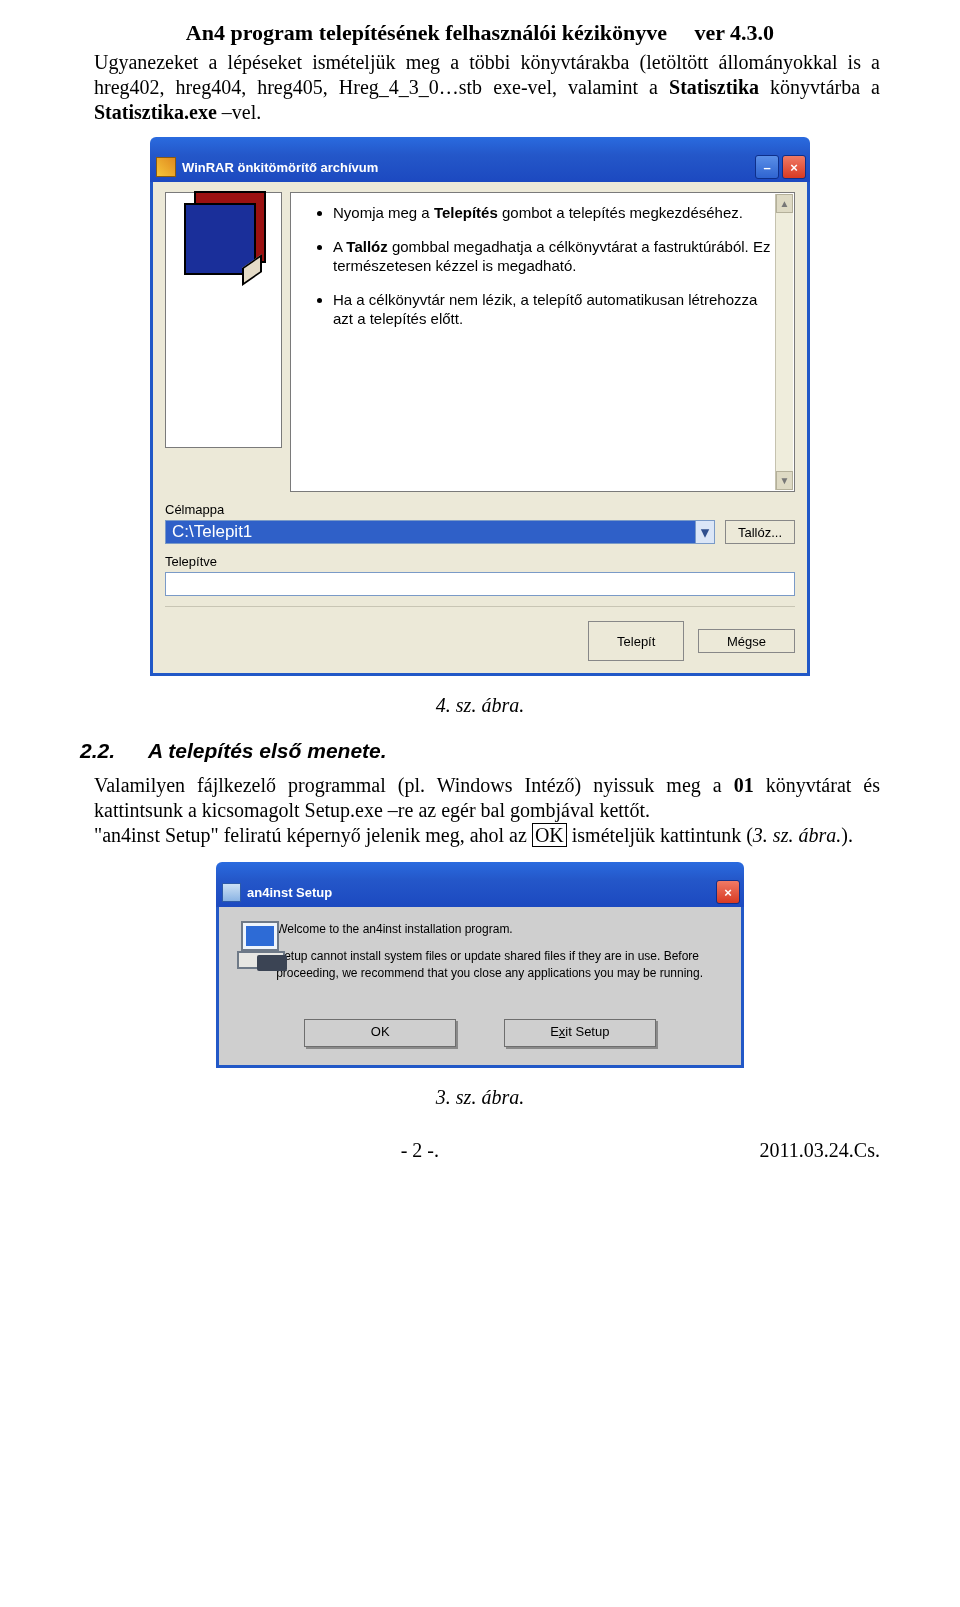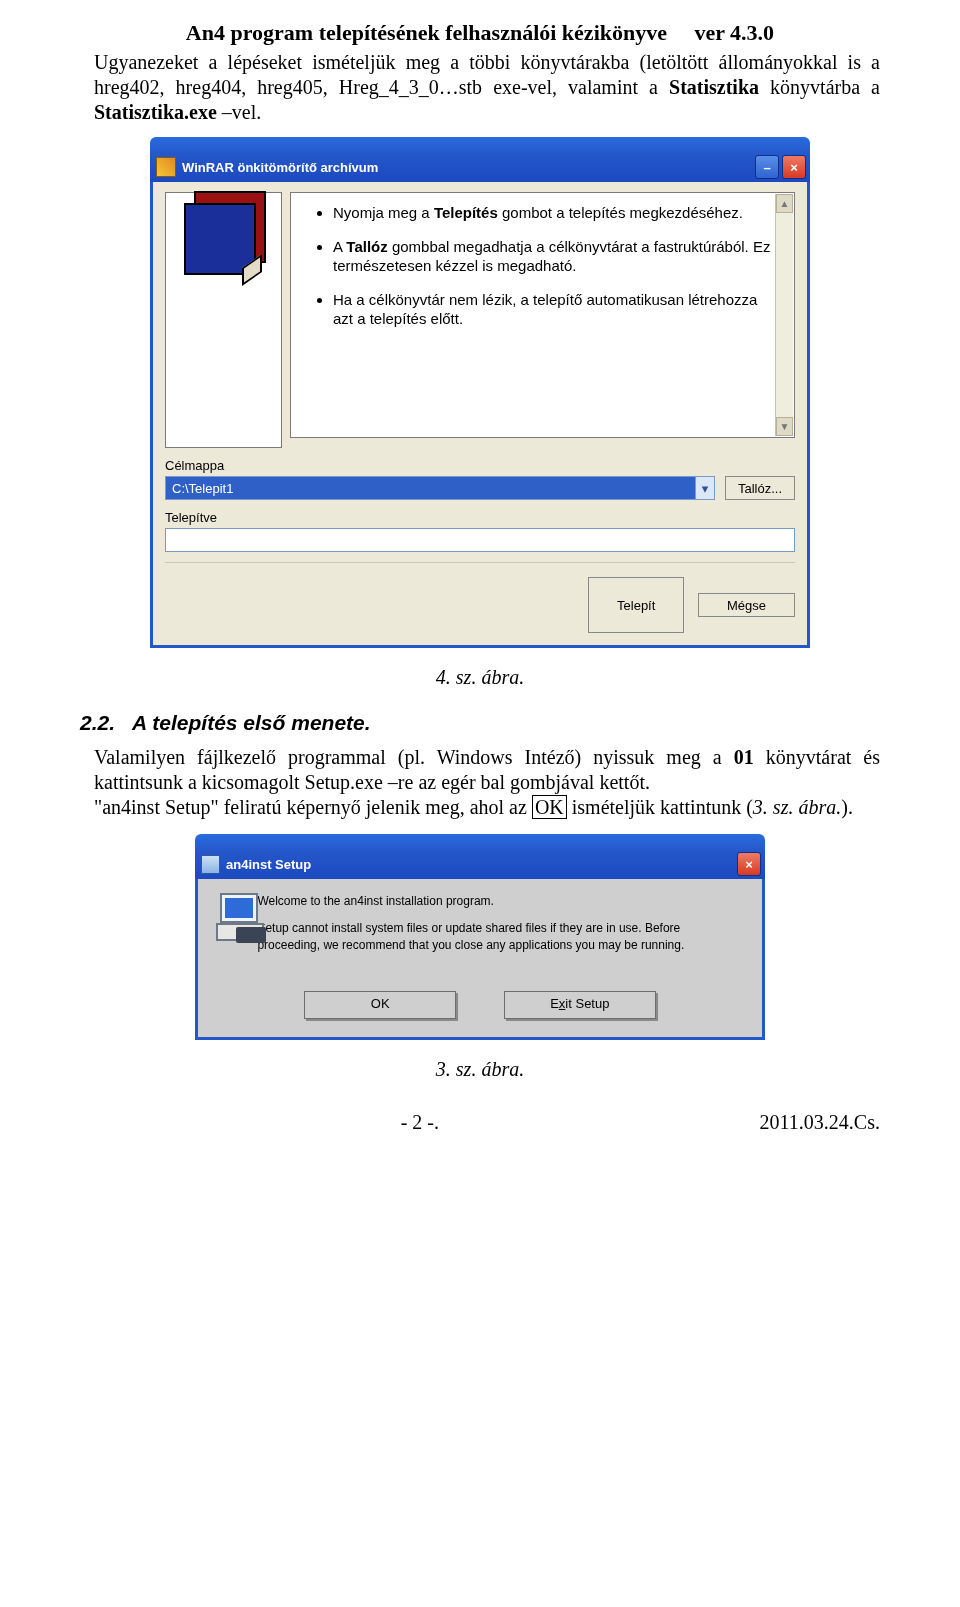--- a/index.html
+++ b/index.html
@@ -31,21 +31,21 @@
     font-size: 20px;
     margin: 18px 0;
   }
   .section-heading {
     font-family: Arial, Helvetica, sans-serif;
     font-weight: bold;
     font-style: italic;
     font-size: 21px;
     margin: 22px 0 10px 0;
   }
-  .section-heading .num { margin-right: 12px; text-align: center; }
+  .section-heading .num { margin-right: 28px; text-align: center; }
   .footer {
     display: flex;
     justify-content: space-between;
     font-size: 20px;
     margin-top: 30px;
   }
 
   
   .win {
     width: 660px;
@@ -99,21 +99,21 @@
   .book {
     width: 80px; height: 72px; position: relative;
   }
   .book .back { position:absolute; top:-10px; left:10px; width:68px; height:68px;
     background:#9b1111; border:2px solid #000; }
   .book .front { position:absolute; top:2px; left:0; width:68px; height:68px;
     background:#1a2f9a; border:2px solid #000; }
   .book .page3d { position:absolute; top:60px; left:58px; width:16px; height:14px;
     background:#e5dcc7; border:2px solid #000; transform:skewY(-35deg);}
   .textpane {
-    flex:1; height: 246px;
+    flex:1; height: 300px;
     background:#fff; border:1px solid #7a7a7a;
     padding: 10px 14px; box-sizing:border-box;
     position: relative;
   }
   .textpane ul { margin:0; padding-left: 28px; }
   .textpane li { margin-bottom: 14px; font-size: 15px; line-height:1.3; }
   .scroll-v {
     position:absolute; top:1px; right:1px; bottom:1px; width:17px;
     background:#efeddc; border-left:1px solid #c5c2af;
   }
@@ -122,41 +122,41 @@
     display:flex; align-items:center; justify-content:center;
     font-size:10px; color:#777;
   }
 
   .fieldrow { margin-top:10px; }
   .flabel { font-size:13px; margin-bottom:3px; }
   .fieldline { display:flex; align-items:center; }
   .combo, .txt {
     flex:1; height:22px; border:1px solid #7a9ac7;
     background:#fff; display:flex; align-items:center;
-    padding:0 6px; font-size:13px;
+    padding:0 6px; font-size:17px;
     position:relative;
   }
   .combo { color:#fff; background:#2f60c8; }
   .combo .dd {
     position:absolute; right:0; top:0; bottom:0; width:18px;
     background:#dbe6f7; border-left:1px solid #7a9ac7;
     display:flex; align-items:center; justify-content:center;
     color:#2f4f8e;
   }
   .btn {
     height:22px; border:1px solid #888; background:#ece9d8;
     padding:0 12px; margin-left:10px; font-size:13px;
     display:inline-flex; align-items:center;
   }
   .btnrow { text-align:right; margin-top:14px; }
   .xpline { height:1px; background:#c8c5b4; margin-top:10px; }
 
   
   .dlg {
-    width: 570px;
+    width: 528px;
     margin: 14px auto 0 auto;
     font-family: Tahoma, Arial, sans-serif;
     font-size: 13px;
   }
   .dlg .titlebar { border-radius: 6px 6px 0 0; }
   .dlg .ticon2 {
     width:17px; height:17px; margin-right:6px; display:inline-block;
     background: linear-gradient(#cde1f5,#8bb4e4);
     border:1px solid #2d5aa8;
   }
@@ -246,21 +246,21 @@
       </div>
 
       <div class="fieldrow">
         <div class="flabel">Telepítve</div>
         <div class="txt"></div>
       </div>
 
       <div class="xpline"></div>
 
       <div class="btnrow">
-        <span class="btn" style="padding:16px 28px;">Telepít</span>
+        <span class="btn" style="padding:8px 28px;">Telepít</span>
         <span class="btn" style="padding:0 28px;">Mégse</span>
       </div>
     </div>
   </div>
 
   <div class="caption">4. sz. ábra.</div>
 
   <div class="section-heading">
     <span class="num">2.2.</span>
     <span>A telepítés első menete.</span>

